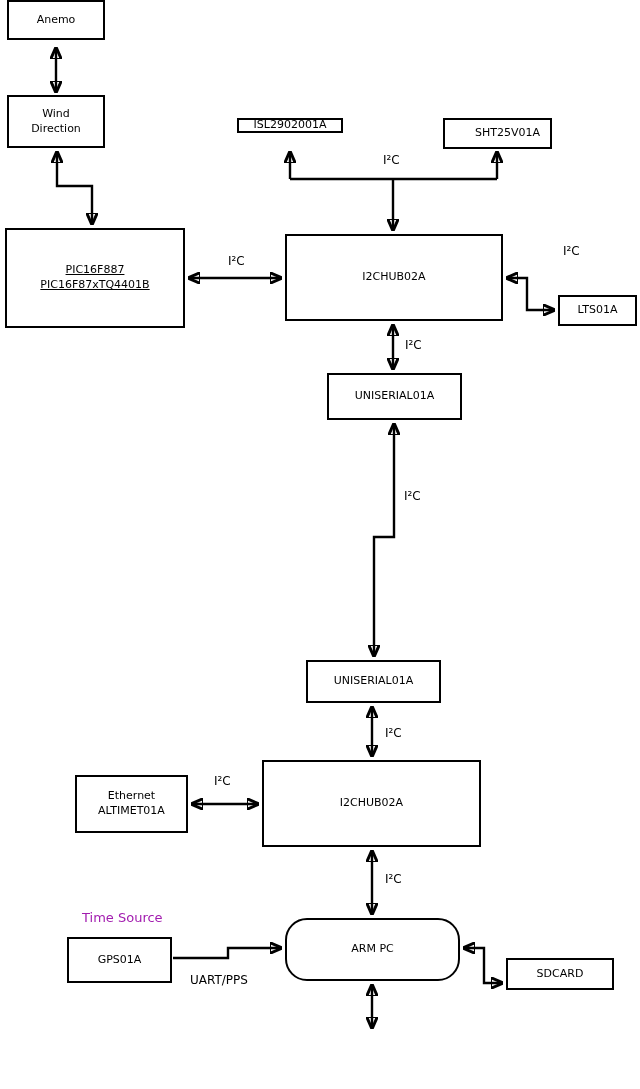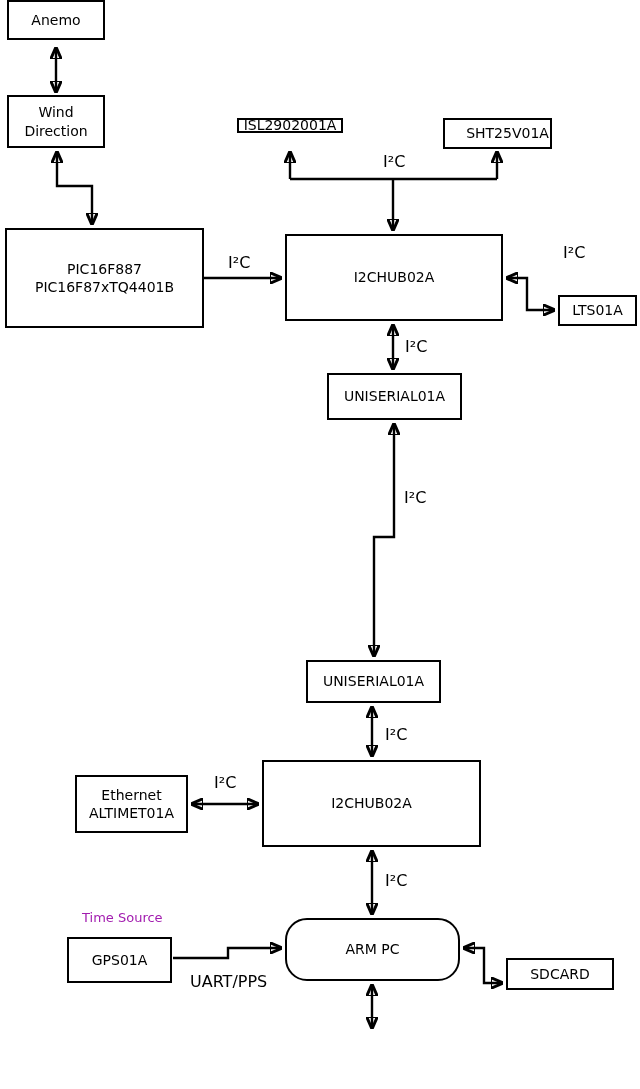--- a/index.html
+++ b/index.html
@@ -15,29 +15,29 @@
   .node{
     position:absolute;
     box-sizing:border-box;
     border:2px solid #000000;
     background:#ffffff;
     display:flex;
     align-items:center;
     justify-content:center;
     text-align:center;
     color:#000000;
-    font-size:14px;
+    font-size:11px;
     line-height:1.32;
     z-index:3;
     white-space:pre-line;
   }
   .edge-label{
     position:absolute;
     color:#000000;
-    font-size:16px;
+    font-size:12px;
     line-height:1;
     white-space:nowrap;
     z-index:4;
   }
   .free-label{
     position:absolute;
     color:#a21caf;
     font-size:13px;
     line-height:1;
     white-space:nowrap;
@@ -98,21 +98,21 @@
     <path d="M 464 948 L 484 948 L 484 983 L 502 983" marker-start="url(#arrow)" marker-end="url(#arrow)"></path>
 
     <line x1="372" y1="985" x2="372" y2="1028" marker-start="url(#arrow)" marker-end="url(#arrow)"></line>
   </svg>
 
   <div class="node" style="left:7px;  top:0px;    width:98px;  height:40px;">Anemo</div>
 
   <div class="node" style="left:7px;  top:95px;   width:98px;  height:53px;">Wind
 Direction</div>
 
-  <div class="node" style="left:5px;  top:228px;  width:199px; height:100px;">PIC16F887
+  <div class="node" style="left:5px;  top:228px;  width:180px; height:100px;text-decoration:underline;">PIC16F887
 PIC16F87xTQ4401B</div>
 
   <div class="node" style="left:237px;top:118px;  width:106px; height:15px;">ISL2902001A</div>
 
   <div class="node" style="left:443px;top:118px;  width:109px; height:31px;padding-left:20px;">SHT25V01A</div>
 
   <div class="node" style="left:285px;top:234px;  width:218px; height:87px;">I2CHUB02A</div>
 
   <div class="node" style="left:558px;top:295px;  width:79px;  height:31px;">LTS01A</div>
 

